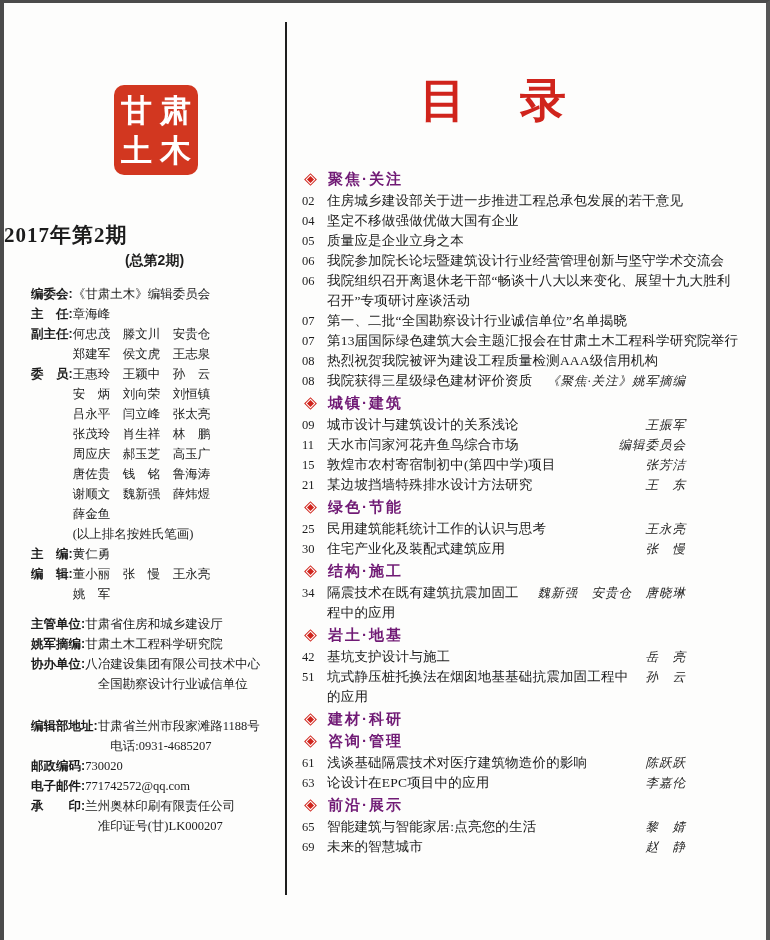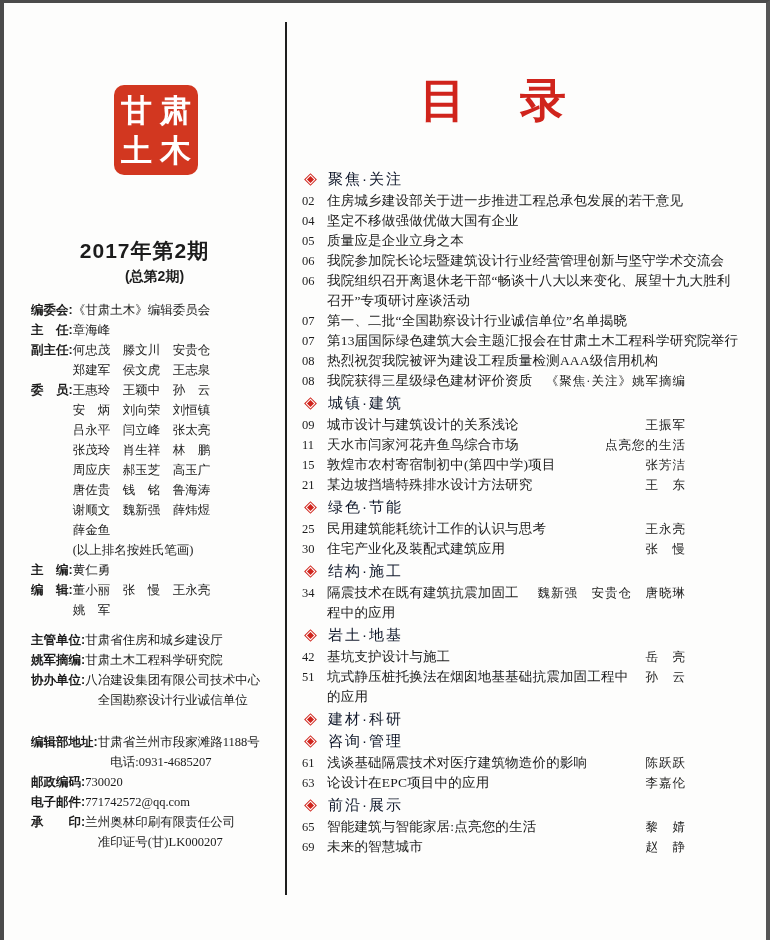--- a/index.html
+++ b/index.html
@@ -11,21 +11,21 @@
   }
   
   .left-col { width:281px; flex:none; }
   .seal {
     width:84px; height:90px; margin:82px 0 0 110px; background:#d23720;
     border-radius:10px; box-sizing:border-box; padding:5px 3px;
     display:grid; grid-template-columns:1fr 1fr; place-items:center;
     font-family:"Liberation Sans", sans-serif; font-weight:bold;
     color:#fff; font-size:31px; line-height:1;
   }
-  .issue { margin-top:62px; text-align:center; font-family:Liberation Sans, sans-serif;
+  .issue { margin-top:46px; text-align:left; font-family:Liberation Serif, serif;
            font-weight:bold; font-size:21px; letter-spacing:1px; }
   .issue-sub { margin-top:3px; text-align:center; font-family:"Liberation Sans",sans-serif;
            font-weight:bold; font-size:14px;padding-left:20px; }
   .masthead { margin:14px 0 0 27px; font-size:12.5px; line-height:20px; }
   .mh-group + .mh-group { margin-top:10px; }
   .mh-group.g3 { margin-top:22px; }
   .mh-row { display:flex; }
   .mh-label { font-family:"Liberation Sans",sans-serif; font-weight:bold; white-space:nowrap; flex:none; }
   .mh-line { white-space:nowrap; }
   
@@ -34,27 +34,27 @@
   .right-col { flex:1; padding:0 24px 4px 15px; box-sizing:border-box; min-width:0; }
   .toc-title {
     margin:70px 0 0 118px; font-family:"Liberation Sans",sans-serif; font-weight:bold;
     font-size:46px; color:#d0241c; letter-spacing:4px; line-height:54px;
   }
   .toc-wrap { margin-top:42px; }
   .toc-section-header { display:flex; align-items:center; height:20px; margin:2px 0; }
   .diamond { width:9px; height:9px; background:#d0241c; transform:rotate(45deg);
              position:relative; flex:none; margin:0 13px 0 4px; }
   .diamond-inner { position:absolute; top:1px; left:1px; right:1px; bottom:1px; border:1px solid #fff; }
-  .toc-section-name { font-family:"Liberation Sans",sans-serif; font-weight:normal;
-             font-size:15px; color:#0f172a; letter-spacing:2px; }
+  .toc-section-name { font-family:"Liberation Sans",sans-serif; font-weight:bold;
+             font-size:15px; color:#701a75; letter-spacing:2px; }
   .toc-item { display:flex; line-height:20px; font-size:13.5px; }
   .toc-page { width:25px; flex:none; font-size:12.5px; }
   .toc-item-title { letter-spacing:0.2px; min-width:0; }
   .toc-authors { margin-left:auto; padding-left:12px; margin-right:56px;
-             white-space:nowrap; font-size:12.5px; letter-spacing:1px; }
+             white-space:nowrap; font-style:italic; font-size:12.5px; letter-spacing:1px; }
   .toc-authors:empty { display:none; }
   .block-authors { flex-wrap:wrap; }
   .block-authors .toc-authors { flex:none; width:100%; box-sizing:border-box;
              text-align:right; padding:0 44px 0 0; margin:0; }
 </style>
 </head>
 <body>
 
 <div class="page">
 
@@ -257,21 +257,21 @@
     <div class="toc-items">
   <div class="toc-item">
     <span class="toc-page">09</span>
     <span class="toc-item-title">城市设计与建筑设计的关系浅论</span>
     <span class="toc-authors">王振军</span>
   </div>
 
   <div class="toc-item">
     <span class="toc-page">11</span>
     <span class="toc-item-title">天水市闫家河花卉鱼鸟综合市场</span>
-    <span class="toc-authors">点亮您的生活</span>
+    <span class="toc-authors">编辑委员会</span>
   </div>
 
   <div class="toc-item">
     <span class="toc-page">15</span>
     <span class="toc-item-title">敦煌市农村寄宿制初中(第四中学)项目</span>
     <span class="toc-authors">张芳洁</span>
   </div>
 
   <div class="toc-item">
     <span class="toc-page">21</span>

